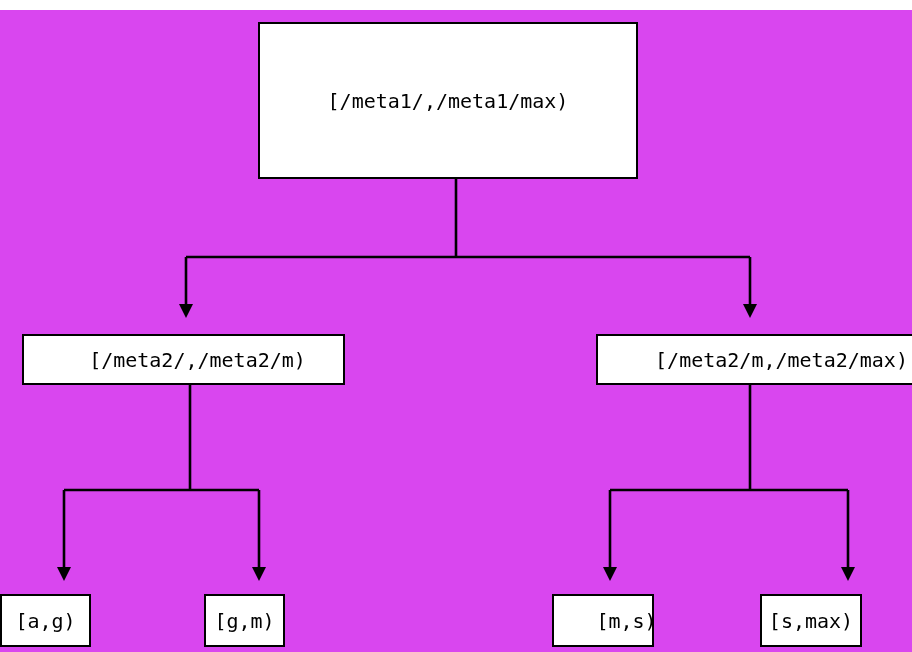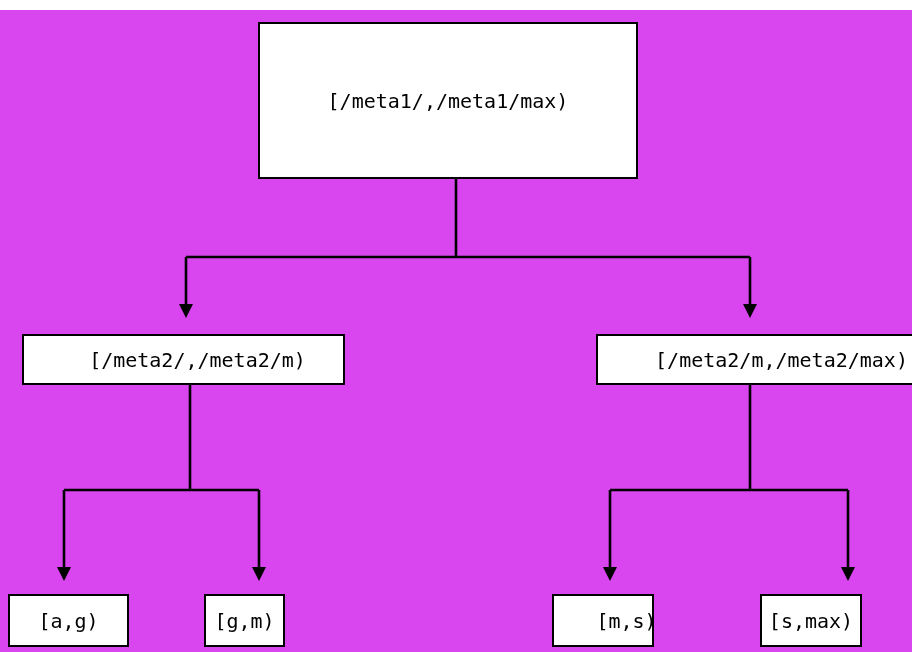--- a/index.html
+++ b/index.html
@@ -89,21 +89,21 @@
   </div>
 
   <div class="node-box" style="left:22px; top:324px; width:323px; height:51px;padding-left:28px;">
     <span class="node-label">[/meta2/,/meta2/m)</span>
   </div>
 
   <div class="node-box" style="left:596px; top:324px; width:371px; height:51px;">
     <span class="node-label">[/meta2/m,/meta2/max)</span>
   </div>
 
-  <div class="node-box" style="left:8px; top:584px; width:121px; height:53px;">
+  <div class="node-box" style="left:0; top:584px; width:91px; height:53px;">
     <span class="node-label">[a,g)</span>
   </div>
 
   <div class="node-box" style="left:204px; top:584px; width:81px; height:53px;">
     <span class="node-label">[g,m)</span>
   </div>
 
   <div class="node-box" style="left:552px; top:584px; width:102px; height:53px;padding-left:47px;">
     <span class="node-label">[m,s)</span>
   </div>

